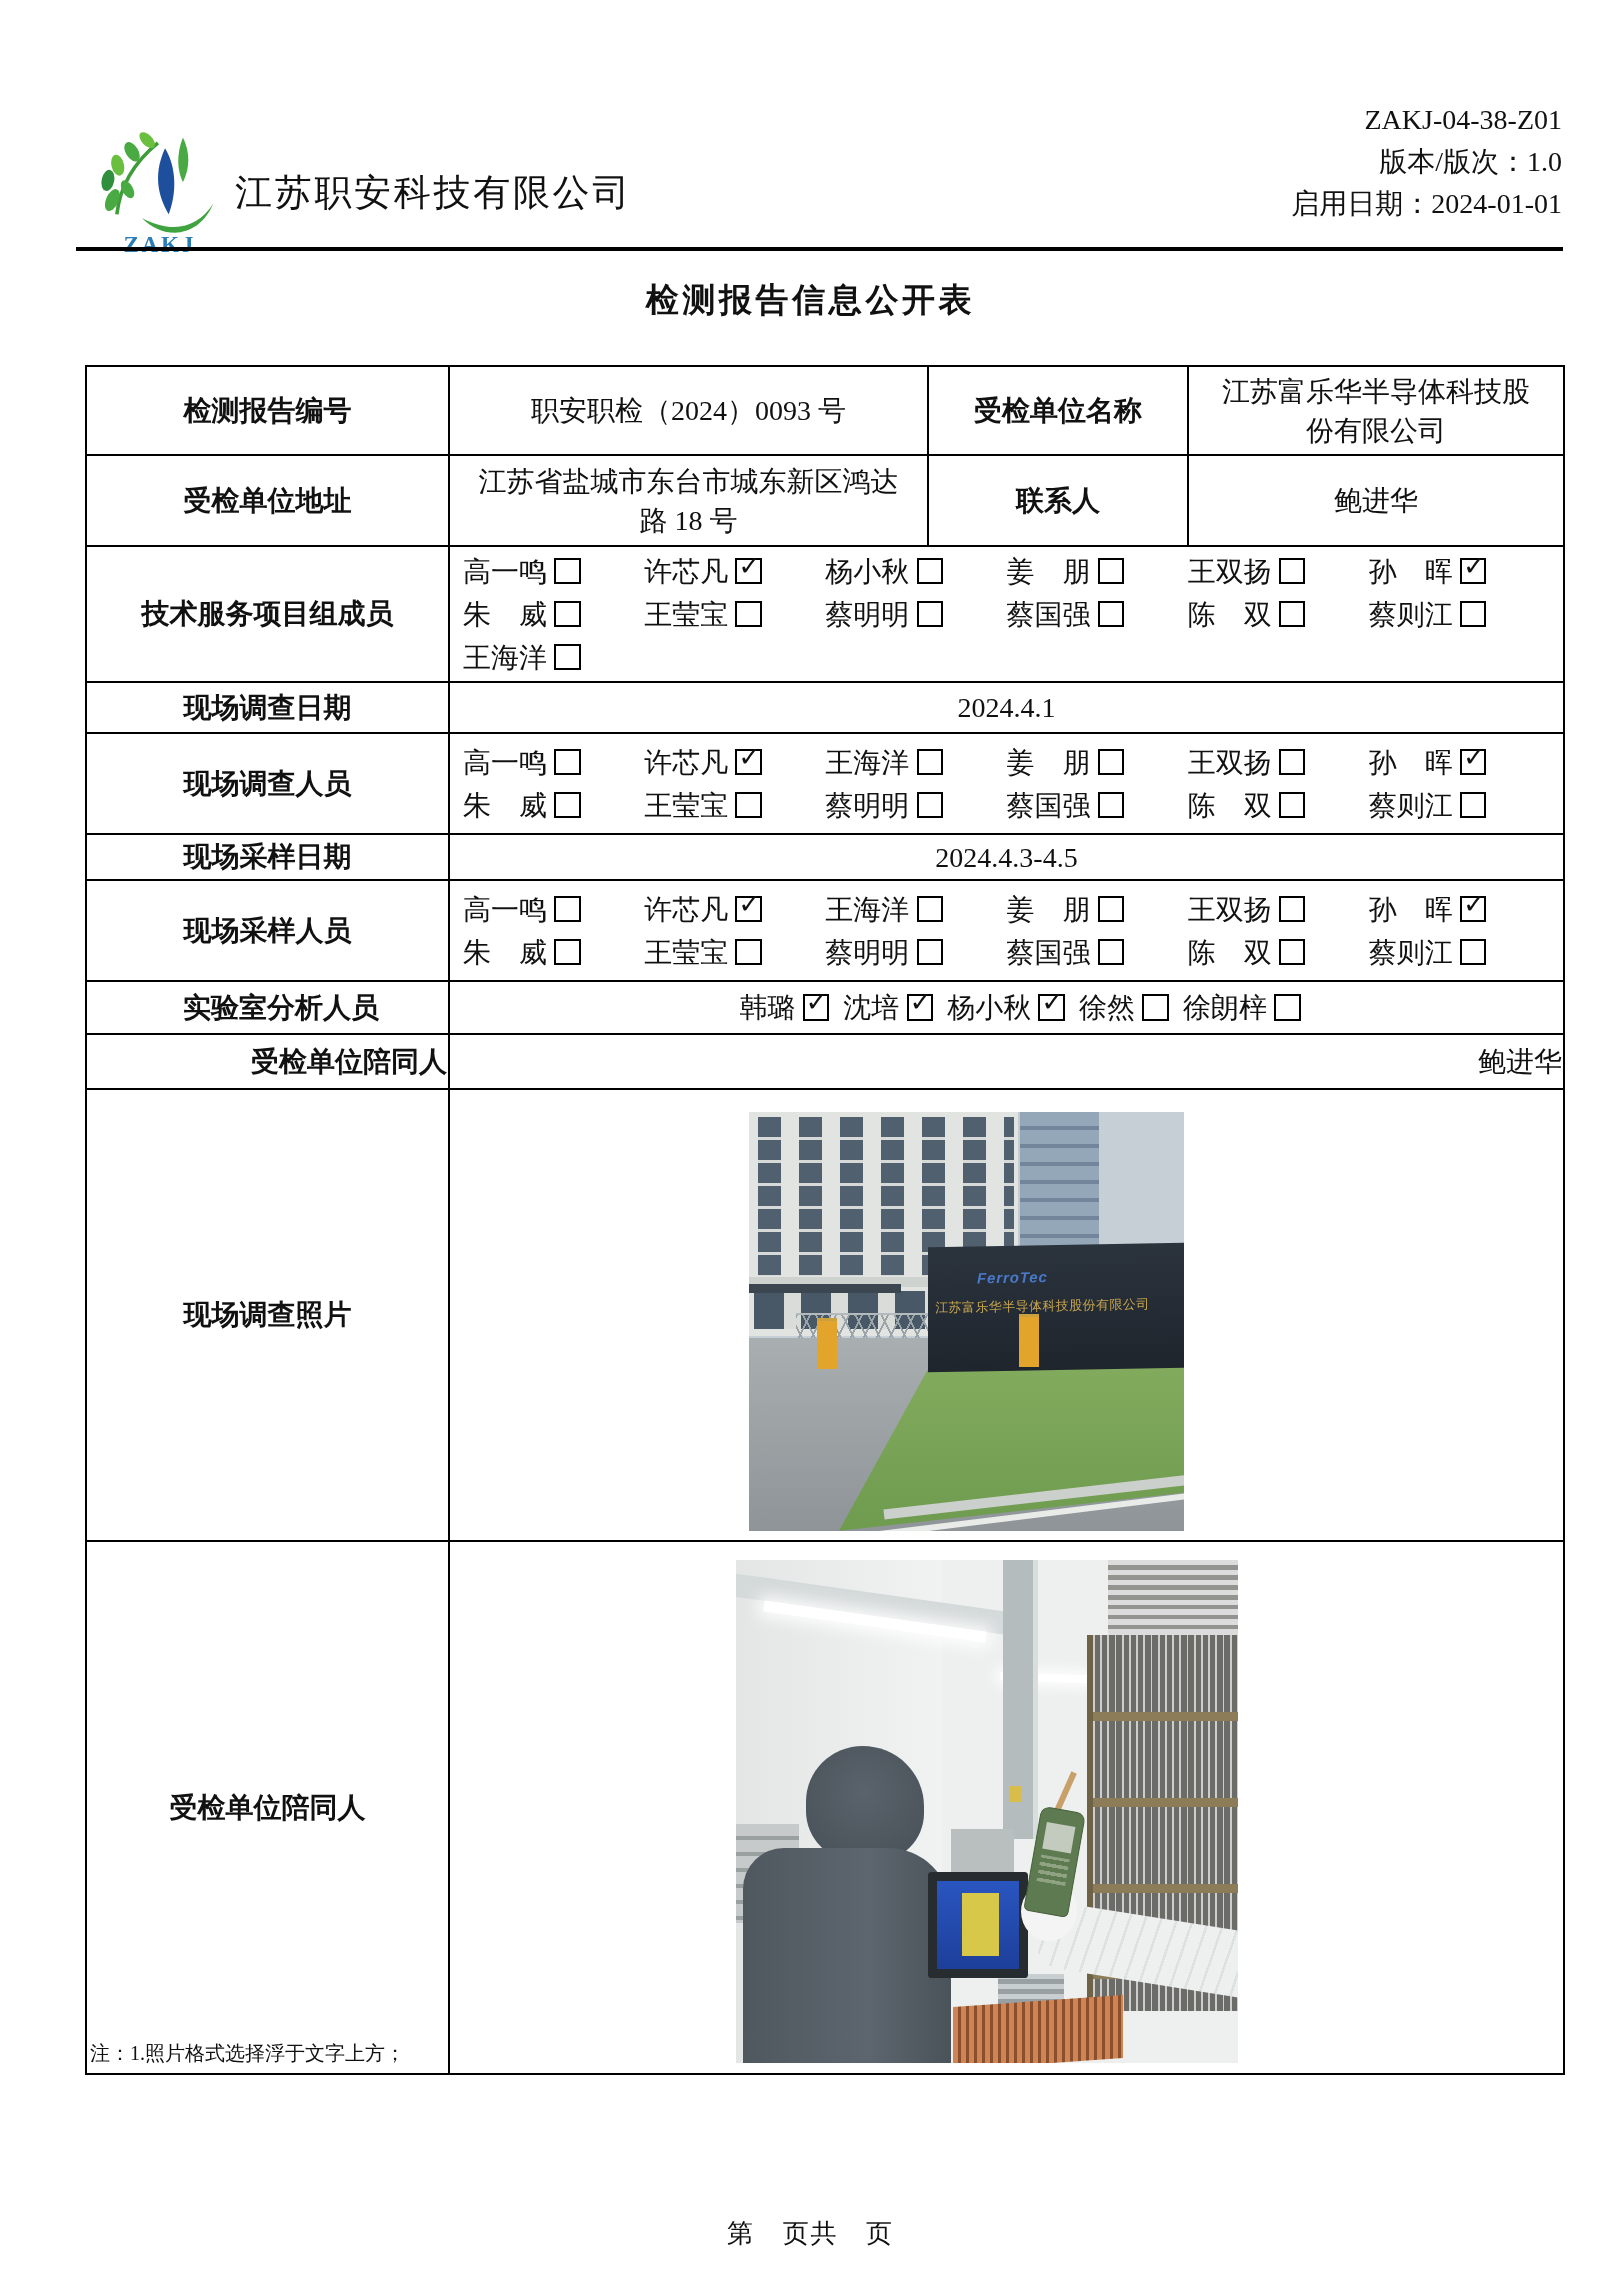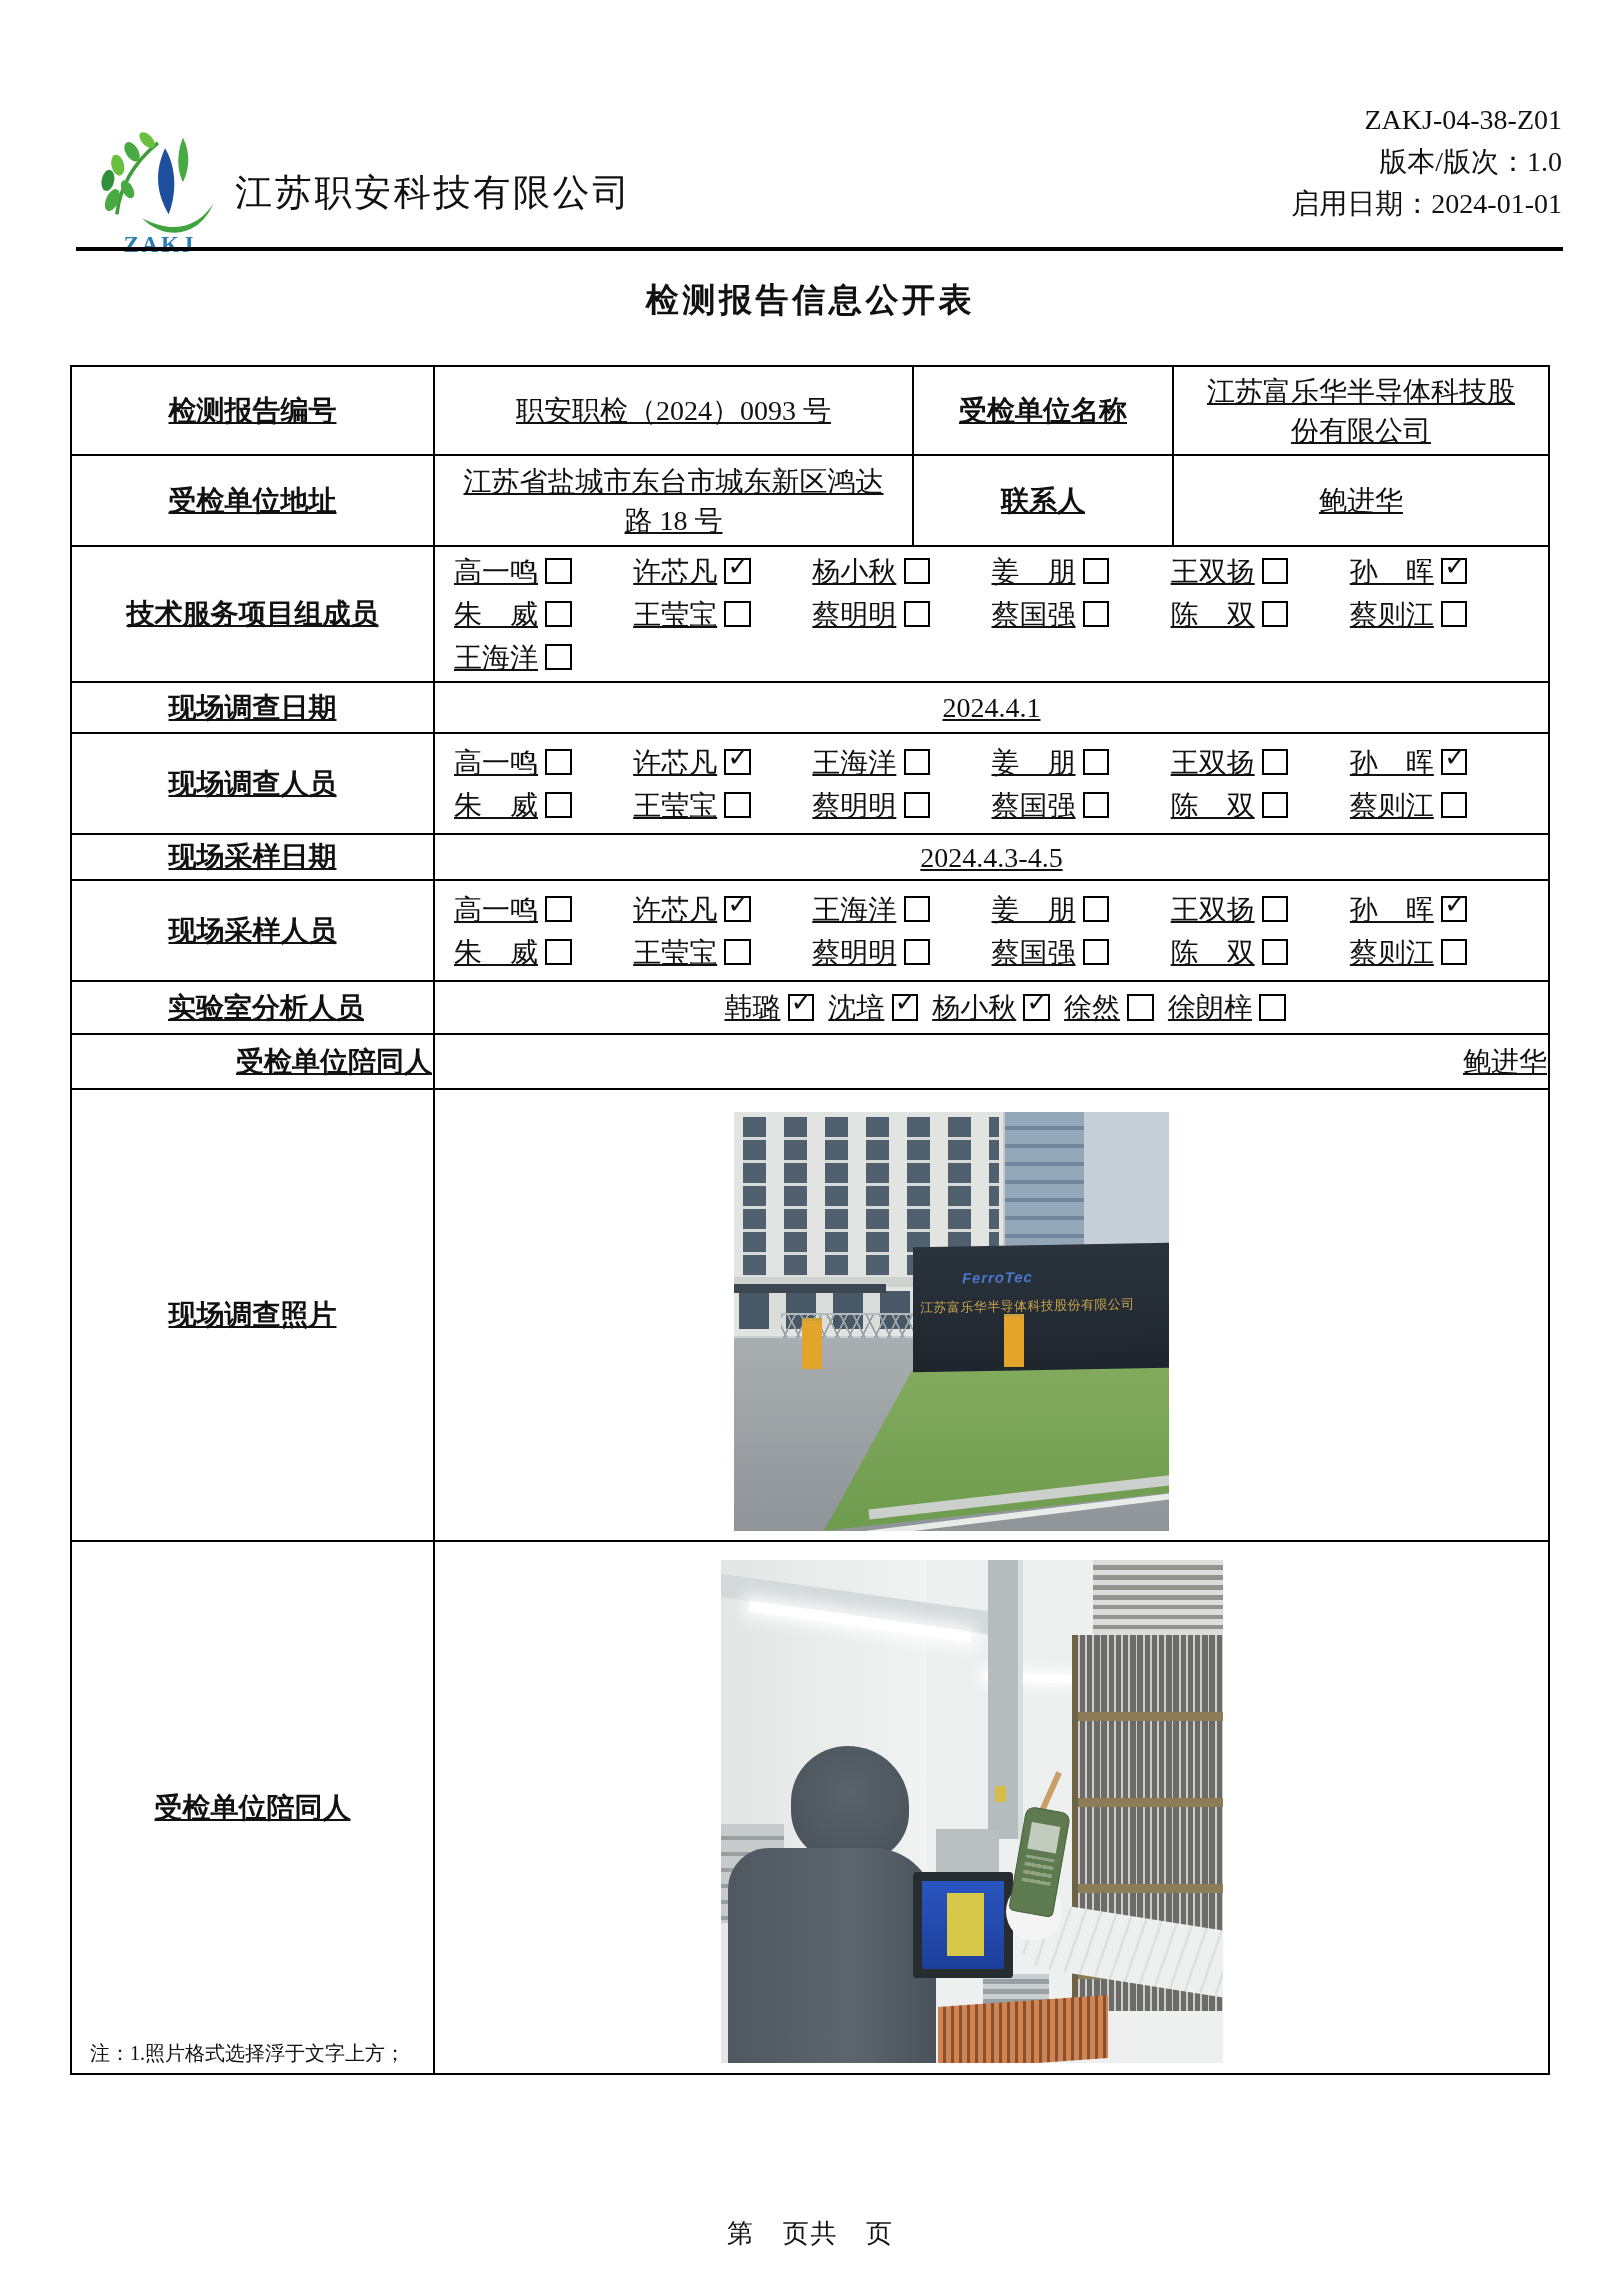--- a/index.html
+++ b/index.html
@@ -9,32 +9,32 @@
     overflow:hidden;
   }
   
   .logo-wrap{position:absolute;left:90px;top:125px;width:143px;height:134px;}
   .company-name{position:absolute;left:235px;top:168px;font-size:37px;letter-spacing:2.7px;}
   .doc-meta{position:absolute;right:59px;top:99px;text-align:right;font-size:28px;line-height:42px;}
   .header-rule{position:absolute;left:76px;top:247px;width:1487px;height:3.6px;background:#000;}
   .page-title{position:absolute;left:0;top:278px;width:100%;text-align:center;
     font-family:"Liberation Sans","DejaVu Sans",sans-serif;font-weight:700;font-size:33px;letter-spacing:3.6px;}
   
-  table.form{position:absolute;left:70px;top:365px;width:1478px;border-collapse:collapse;table-layout:fixed;
-    border:2.7px solid #000;text-decoration:underline;}
+  table.form{position:absolute;left:85px;top:365px;width:1478px;border-collapse:collapse;table-layout:fixed;
+    border:2.7px solid #000;}
   table.form td{border:2.2px solid #000;vertical-align:middle;}
   .lbl{font-family:"Liberation Sans","DejaVu Sans",sans-serif;font-weight:700;font-size:28px;text-align:center;}
   .val{font-size:28px;text-align:center;line-height:39px;}
   .val-b{padding:0 21px;}
   .val-d{padding:0 32px;}
   tr.r1 td{height:85px;} tr.r2 td{height:87px;} tr.r3 td{height:132px;}
   tr.r4 td{height:47px;}  tr.r5 td{height:97px;} tr.r6 td{height:42px;}
   tr.r7 td{height:97px;} tr.r8 td{height:49px;padding-left:28px;}  tr.r9 td{height:51px;text-align:right;}
   tr.r10 td{height:448px;} tr.r11 td{height:529px;}
-  .cb-row{display:grid;grid-template-columns:repeat(6,1fr);padding:0 18px;font-size:28px;line-height:43px;text-align:left;}
+  .cb-row{display:grid;grid-template-columns:repeat(6,1fr);padding:0 12px;font-size:28px;line-height:43px;text-align:left;}
   .cb-row-center{display:flex;justify-content:center;gap:14.3px;font-size:28px;line-height:43px;}
   .member{white-space:nowrap;}
   .cb{display:inline-block;width:22.4px;height:22.4px;border:2.7px solid #000;margin-left:7.2px;vertical-align:-3.6px;position:relative;}
   .cb-mark{position:absolute;left:0.9px;top:-8px;font-size:27px;font-weight:700;
     font-family:"DejaVu Sans","Liberation Sans",sans-serif;line-height:27px;}
   td.photo-cell{vertical-align:top;}
   
   .photo1{position:relative;width:435px;height:419px;margin:12.5px 0 0 298px;overflow:hidden;background:#c6cfd6;}
   .photo1 *{position:absolute;}
   .p1-building{left:0;top:0;width:270px;height:224px;background:#e2e4e1;}

